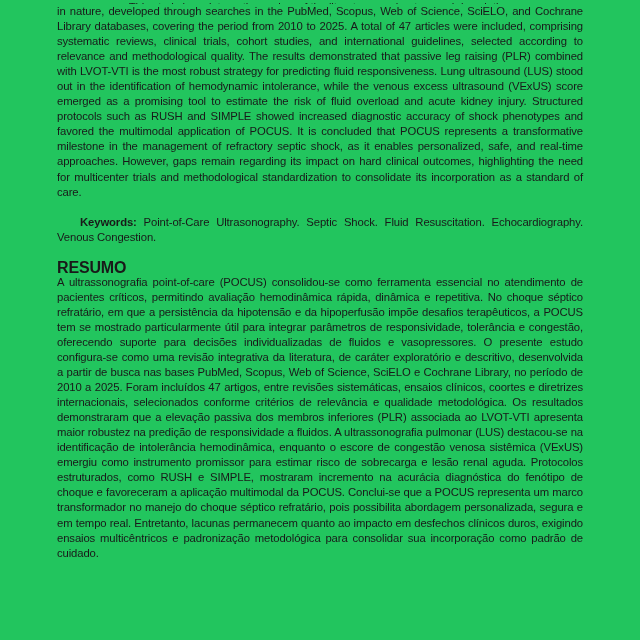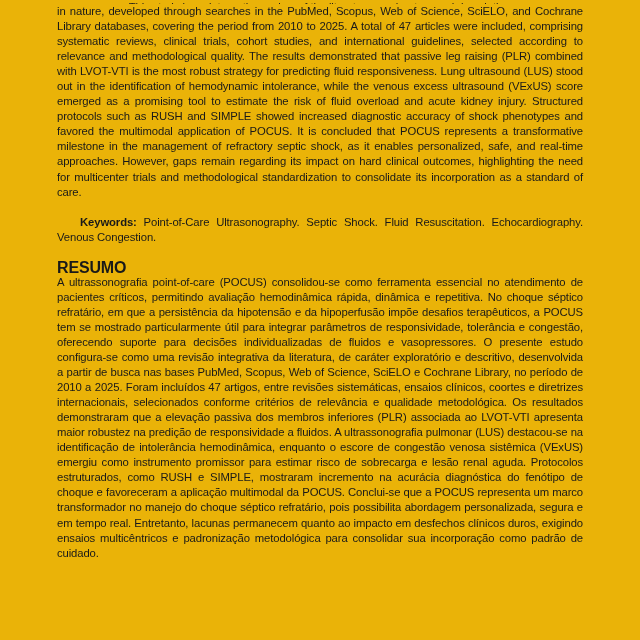--- a/index.html
+++ b/index.html
@@ -11,21 +11,21 @@
     height: 640px;
     background: #ffffff;
     font-family: "Liberation Sans", sans-serif;
     color: #1a1a1a;
     overflow: hidden;
   }
   .page {
     position: relative;
     width: 640px;
     height: 640px;
-    background: #eab308;
+    background: #22c55e;
     box-sizing: border-box;
     padding: 0 57px 0 57px;
   }
   .text-col {
     width: 526px;
   }
   p.body-text {
     margin: 0;
     font-size: 11.3px;
     line-height: 15.05px;

